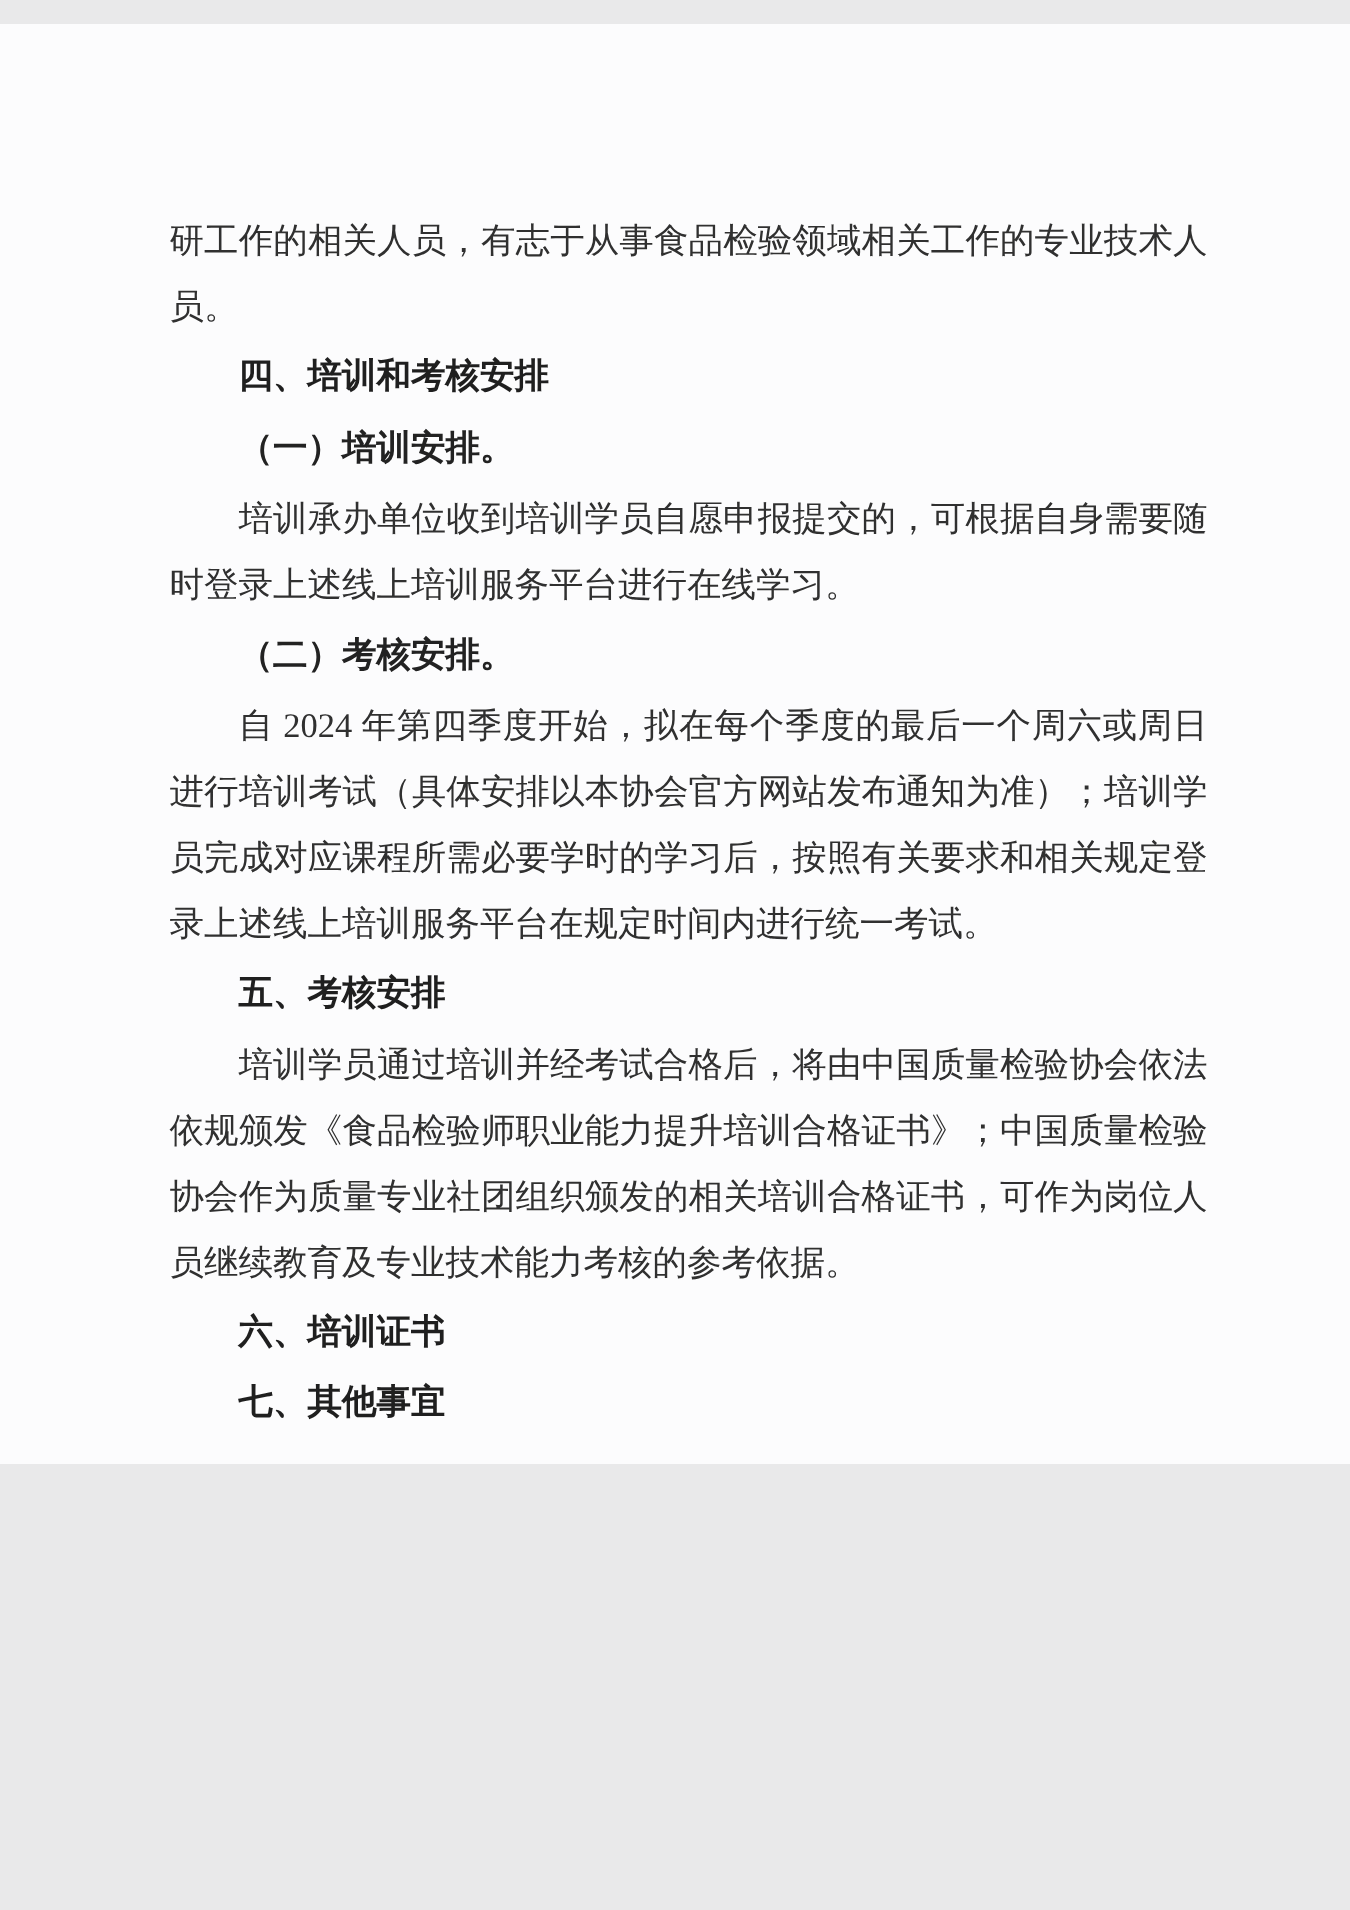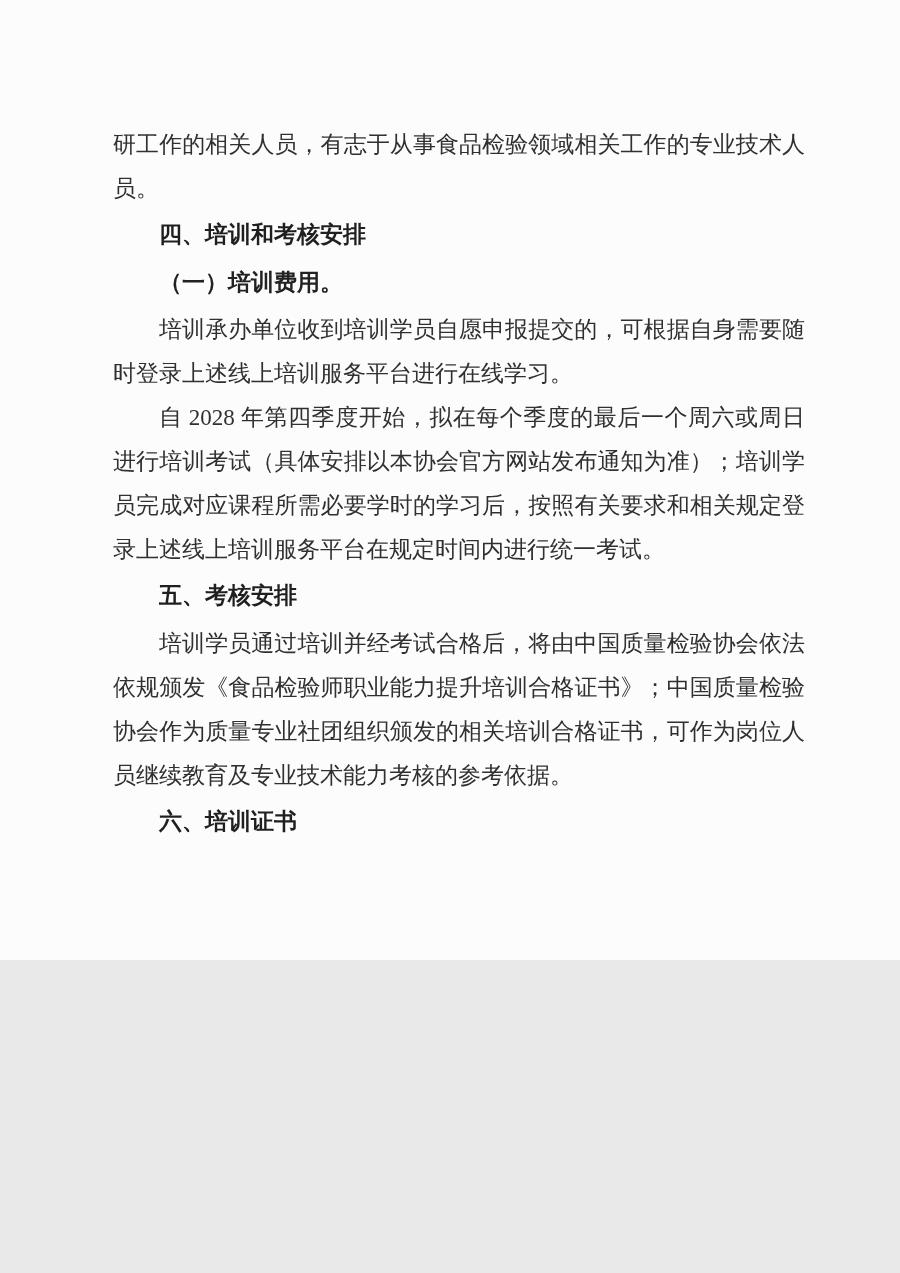--- a/index.html
+++ b/index.html
@@ -4,21 +4,21 @@
 <style>
   html, body {
     margin: 0;
     padding: 0;
     background: #e9e9ea;
   }
   .page {
     position: relative;
     width: 900px;
     height: 960px;
-    margin: 0 auto;
+    margin: 16px auto;
     background: #fcfcfd;
     overflow: hidden;
     font-family: "Liberation Serif", "DejaVu Serif", serif;
     color: #2e2e2e;
   }
   .content {
     position: absolute;
     top: 0;
     left: 0;
     width: 900px;
@@ -86,26 +86,28 @@
   }
 </style>
 </head>
 <body>
 
 <div class="page">
 
   <div class="content">
     <p class="body-continuation">研工作的相关人员，有志于从事食品检验领域相关工作的专业技术人员。</p>
     <p class="heading">四、培训和考核安排</p>
-    <p class="subheading">（一）培训费用。</p>
+    <p class="subheading">（一）培训安排。</p>
     <p class="body">培训承办单位收到培训学员自愿申报提交的，可根据自身需要随时登录上述线上培训服务平台进行在线学习。</p>
-    <p class="body">自 2028 年第四季度开始，拟在每个季度的最后一个周六或周日进行培训考试（具体安排以本协会官方网站发布通知为准）；培训学员完成对应课程所需必要学时的学习后，按照有关要求和相关规定登录上述线上培训服务平台在规定时间内进行统一考试。</p>
+    <p class="subheading">（二）考核安排。</p>
+    <p class="body">自 2024 年第四季度开始，拟在每个季度的最后一个周六或周日进行培训考试（具体安排以本协会官方网站发布通知为准）；培训学员完成对应课程所需必要学时的学习后，按照有关要求和相关规定登录上述线上培训服务平台在规定时间内进行统一考试。</p>
     <p class="heading">五、考核安排</p>
     <p class="body">培训学员通过培训并经考试合格后，将由中国质量检验协会依法依规颁发《食品检验师职业能力提升培训合格证书》；中国质量检验协会作为质量专业社团组织颁发的相关培训合格证书，可作为岗位人员继续教育及专业技术能力考核的参考依据。</p>
     <p class="heading">六、培训证书</p>
+    <p class="heading">七、其他事宜</p>
   </div>
 
   <div class="page-number">— 4 —</div>
 
   <div class="scan-artifact-pink"></div>
   <div class="scan-artifact-cyan"></div>
 
 </div>
 
 </body></html>

